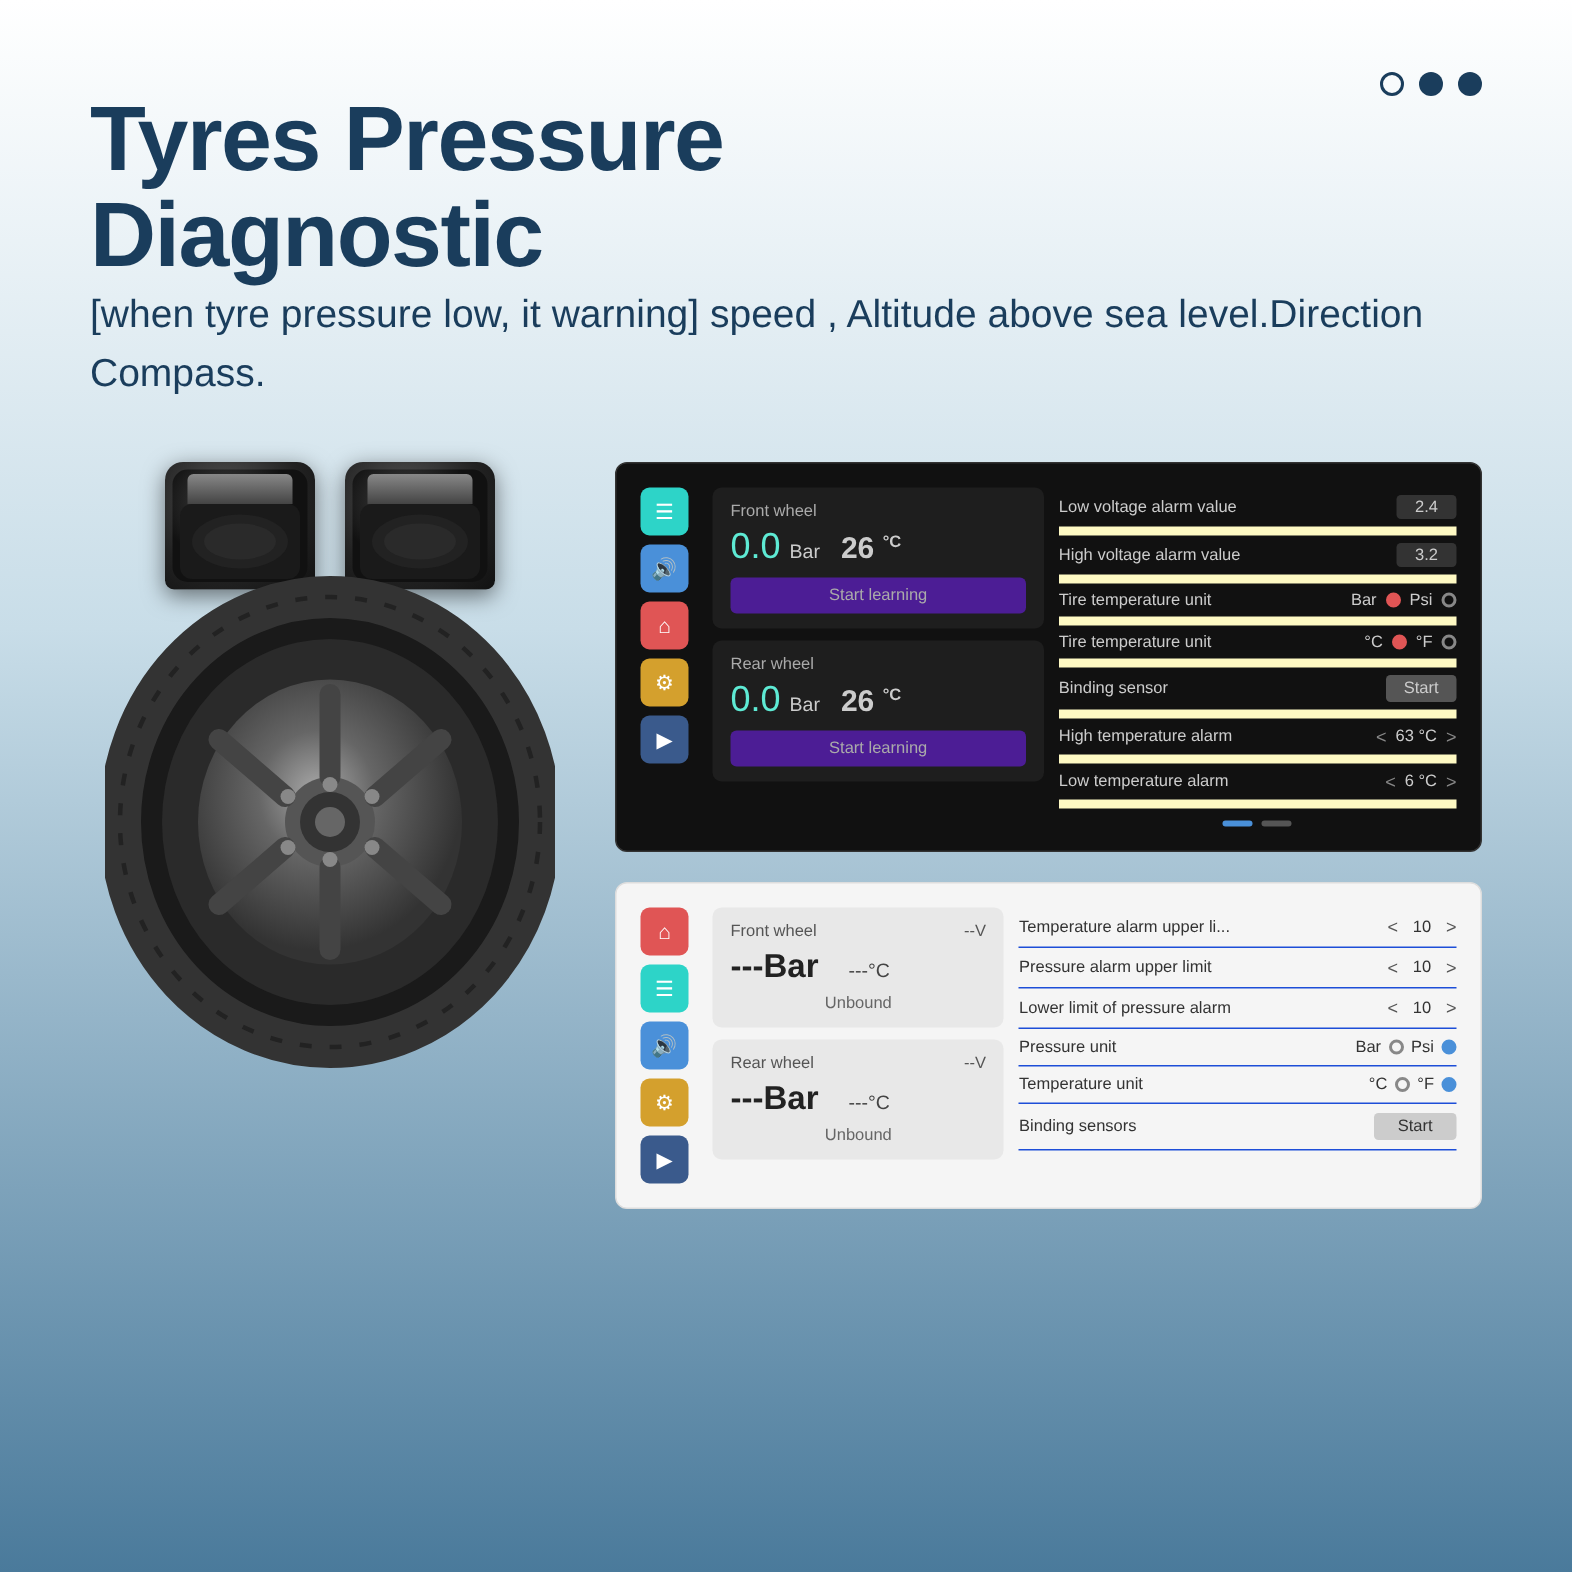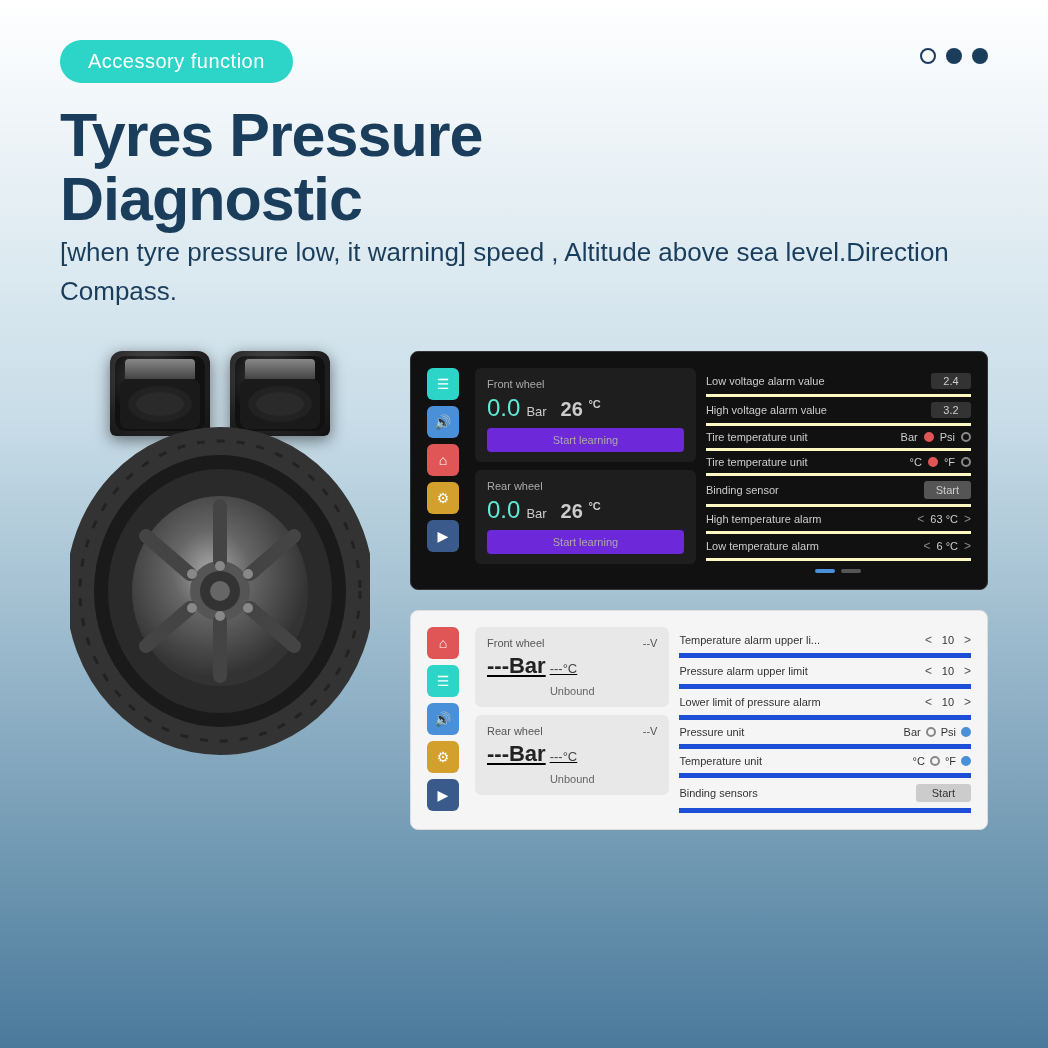--- a/index.html
+++ b/index.html
@@ -207,41 +207,41 @@
       margin-left: 8px;
     }
 
     .reading-temp-unit {
       font-size: 11px;
       color: #ccc;
       vertical-align: super;
     }
 
     .start-btn {
-      background: #6d28d9;
+      background: #4c1d95;
       color: #aaa;
       border: none;
       border-radius: 4px;
       padding: 6px 20px;
       font-size: 11px;
       width: 100%;
       text-align: center;
       cursor: pointer;
     }
 
     .screen-right-panel {
       flex: 1.2;
       font-size: 11px;
     }
 
     .setting-row {
       display: flex;
       align-items: center;
       padding: 5px 0;
-      border-bottom: 3px solid #fef9c3;
+      border-bottom: 6px solid #fef9c3;
     }
 
     .setting-label {
       color: #ccc;
       font-size: 11px;
       flex: 1.5;
     }
 
     .setting-value {
       background: #333;
@@ -354,23 +354,22 @@
       font-size: 11px;
       color: #555;
       display: flex;
       justify-content: space-between;
       margin-bottom: 4px;
     }
 
     .light-reading {
       display: flex;
       align-items: baseline;
-      gap: 4px;
+      gap: 20px;
       margin-bottom: 6px;
-      text-decoration: underline;
     }
 
     .light-value {
       font-size: 22px;
       font-weight: bold;
       color: #222;
     }
 
     .light-unit {
       font-size: 13px;
@@ -386,21 +385,21 @@
     .light-right-panel {
       flex: 1.5;
       font-size: 11px;
     }
 
     .light-setting-row {
       display: flex;
       align-items: center;
       justify-content: space-between;
       padding: 6px 0;
-      border-bottom: 5px solid #1d4ed8;
+      border-bottom: 1px solid #1d4ed8;
     }
 
     .light-label {
       color: #333;
       font-size: 11px;
       flex: 2;
     }
 
     .light-nav {
       display: flex;
@@ -440,21 +439,20 @@
       padding: 3px 16px;
       border-radius: 3px;
       font-size: 11px;
       border: none;
     }
   </style>
 </head>
 <body>
 
 <div class="header-area">
-  <span class="badge">Accessory function</span>
   <div class="pagination-dots">
     <div class="dot dot-empty"></div>
     <div class="dot dot-filled"></div>
     <div class="dot dot-filled"></div>
   </div>
 </div>
 
 <div class="main-title">
   <span>Tyres Pressure</span><br>
   <span>Diagnostic</span>

